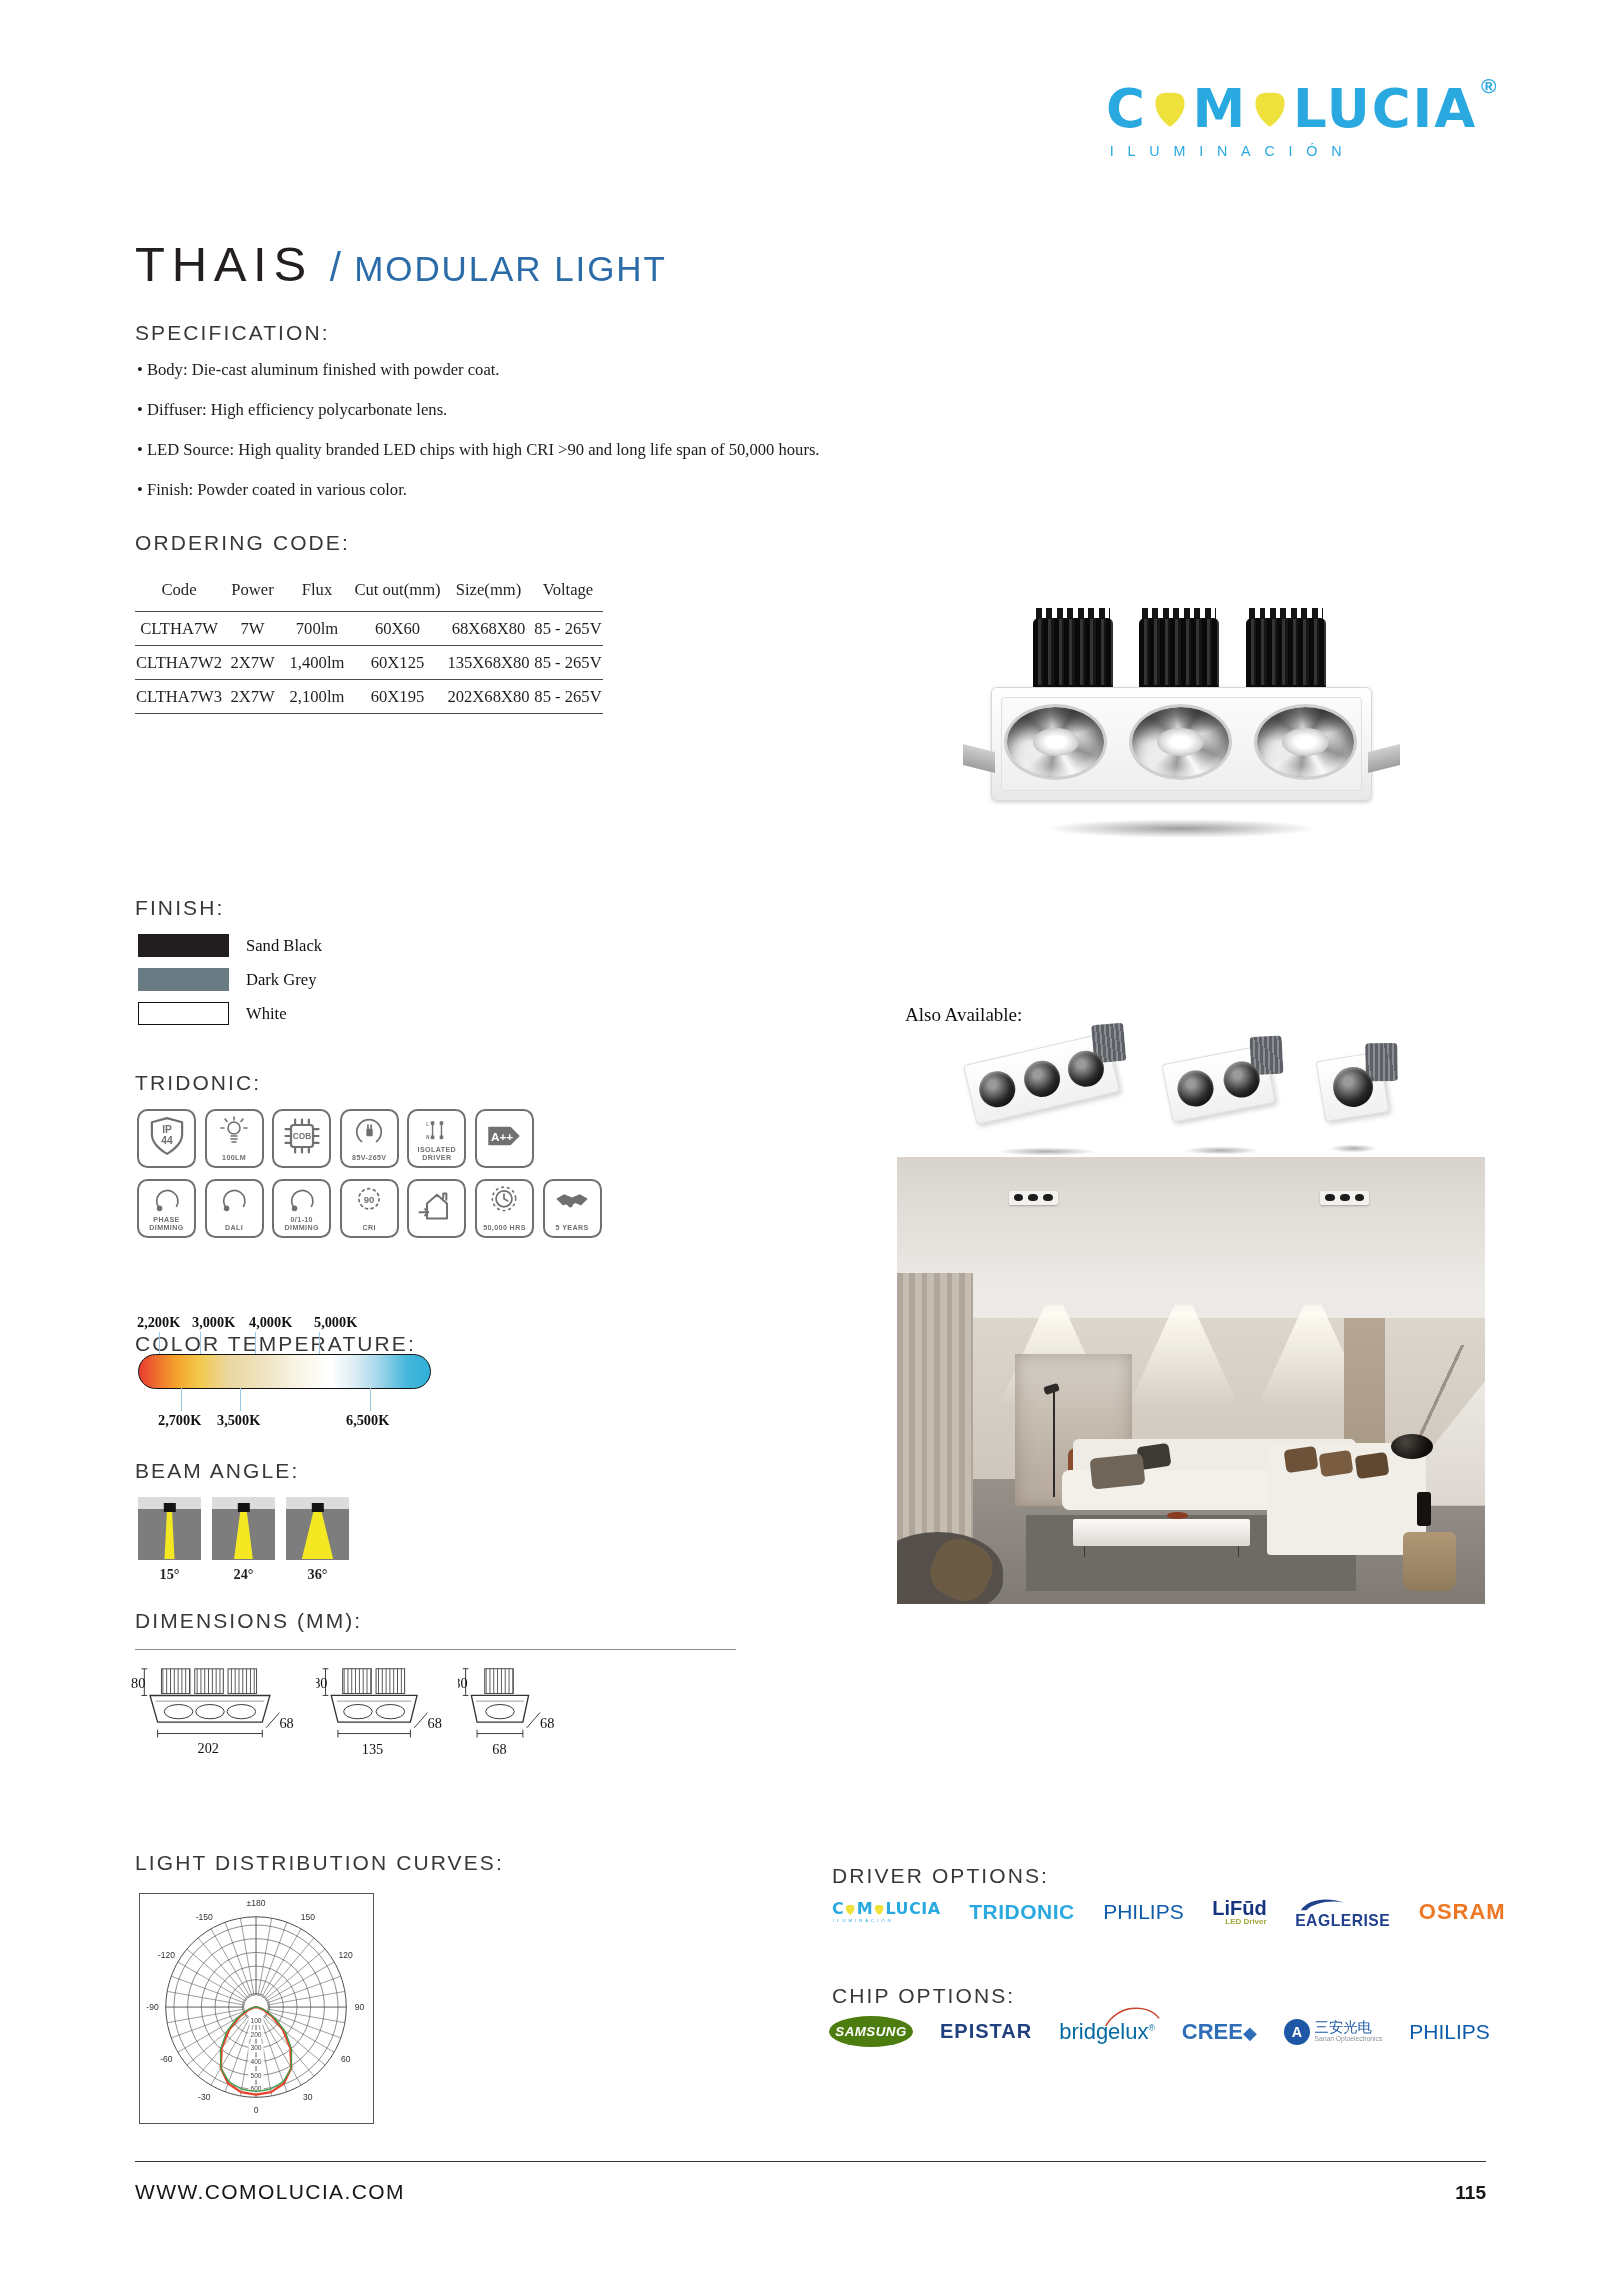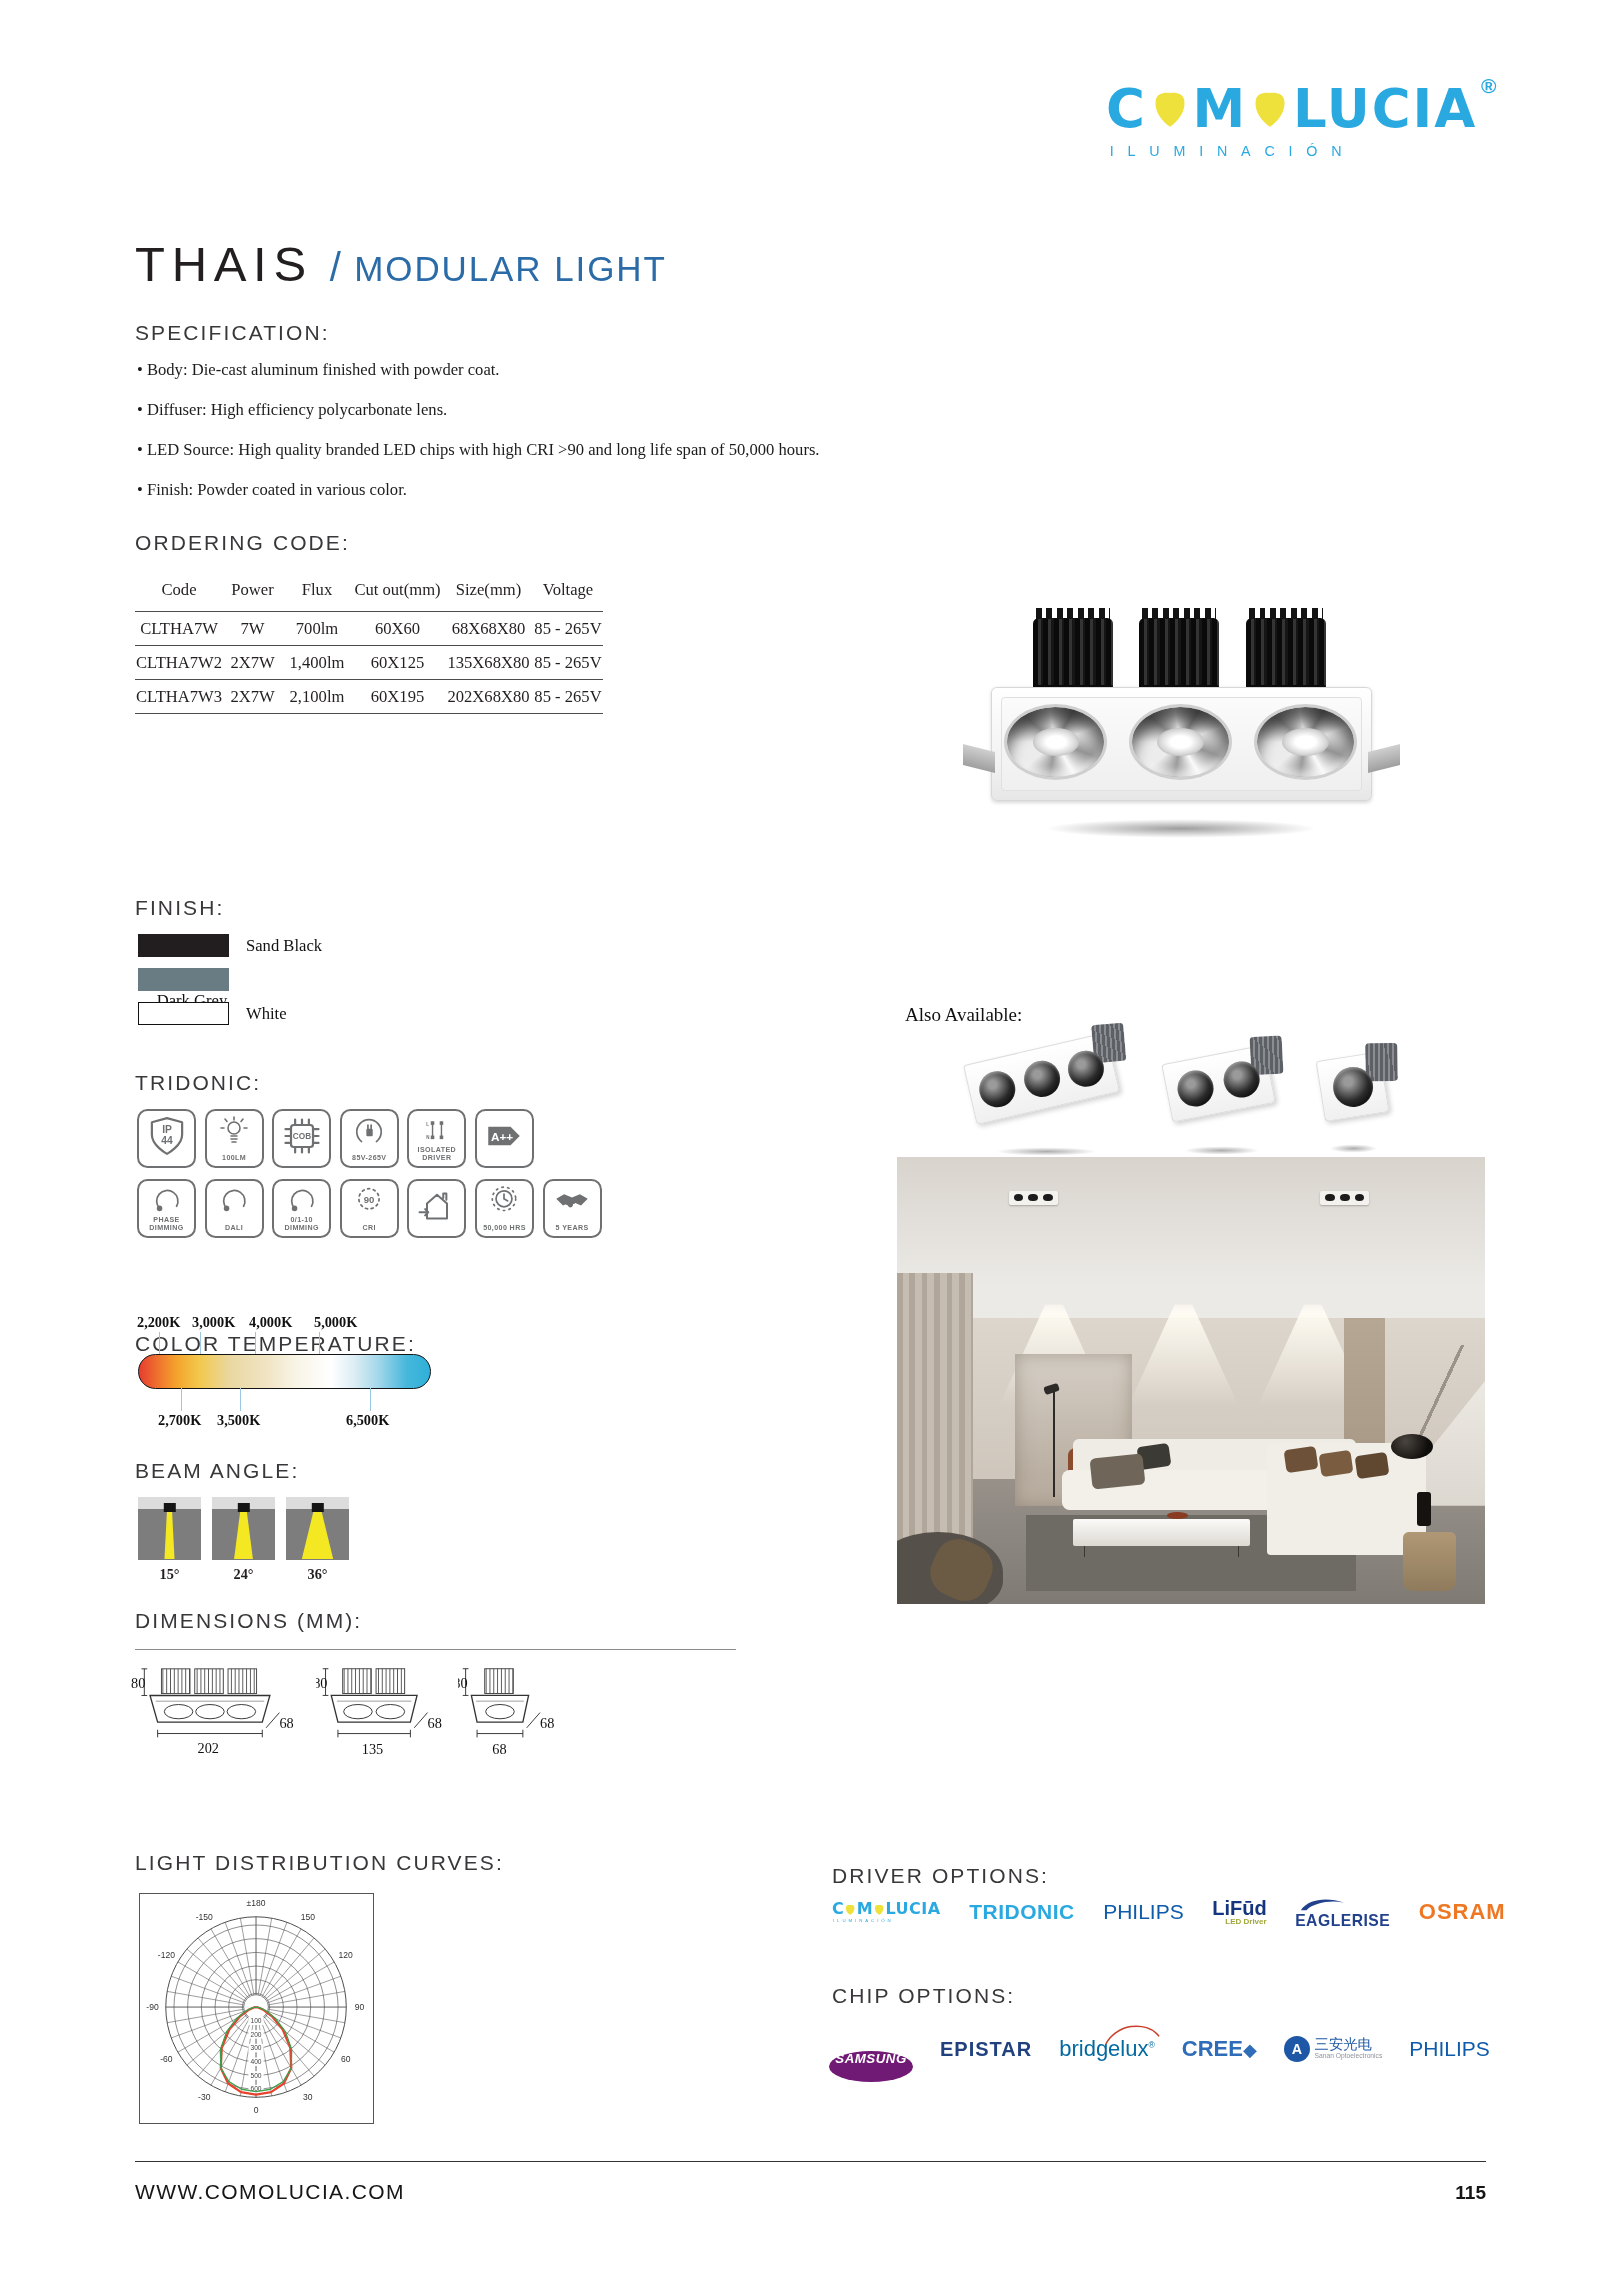--- a/index.html
+++ b/index.html
@@ -145,21 +145,21 @@
   .ldc-box text{font-family:"Liberation Sans",sans-serif;}
 
   
   .brands{position:absolute;display:flex;align-items:center;}
   .b-tridonic{font-size:21px;font-weight:bold;letter-spacing:0.5px;}
   .b-philips{font-size:21px;font-weight:normal;}
   .b-lifud{font-size:20px;font-weight:bold;line-height:.9;}
   .b-lifud-sub{font-size:8px;color:#a0a73b;text-align:right;font-weight:bold;}
   .b-eagle{font-size:15.7px;font-weight:bold;letter-spacing:0.5px;line-height:.8;}
   .b-osram{font-size:22px;font-weight:bold;letter-spacing:1px;}
-  .samsung-ell{width:84px;height:31px;border-radius:50%;background:#701a75;display:flex;justify-content:center;margin-top:35px;}
+  .samsung-ell{width:84px;height:31px;border-radius:50%;background:#4d7c0f;display:flex;align-items:center;justify-content:center;}
   .samsung-ell span{color:#fff;font-style:italic;font-weight:bold;font-size:13.3px;letter-spacing:0.5px;}
   .b-epistar{font-size:20px;font-weight:bold;letter-spacing:1px;}
   .b-bridgelux{font-size:22px;color:#0369a1;position:relative;}
   .b-cree{font-size:22px;font-weight:bold;}
   .sanan{display:flex;align-items:center;gap:4.8px;}
   .sanan-a{width:26px;height:26px;border-radius:50%;background:#1d57a5;color:#fff;font-weight:bold;font-size:14.3px;
            display:flex;align-items:center;justify-content:center;}
   .sanan-cn{font-size:14.3px;color:#1d57a5;line-height:1;}
   .sanan-en{font-size:6.7px;color:#8d939c;line-height:1.4;}
   .logo-mini .logo-letter{font-size:16px;letter-spacing:0.5px;}
@@ -257,21 +257,21 @@
     <div class="reflector" style="left:138px;"></div>
     <div class="reflector" style="left:263px;"></div>
     <div class="fixture-shadow"></div>
   </div>
 
   <div class="sec-heading" style="left:135px;top:896px;">FINISH:</div>
   <div class="finish-row" style="top:934px;">
     <div class="swatch" style="background:#221e20;"></div>
     <span class="finish-label">Sand Black</span>
   </div>
-  <div class="finish-row" style="top:968px;flex-direction:column;">
+  <div class="finish-row" style="top:968px;">
     <div class="swatch" style="background:#697b83;"></div>
     <span class="finish-label">Dark Grey</span>
   </div>
   <div class="finish-row" style="top:1002px;">
     <div class="swatch" style="background:#ffffff;border:1.5px solid #111;box-sizing:border-box;"></div>
     <span class="finish-label">White</span>
   </div>
 
   <div class="sec-heading" style="left:135px;top:1071px;">TRIDONIC:</div>
   <div class="feat-row" style="top:1109px;">

